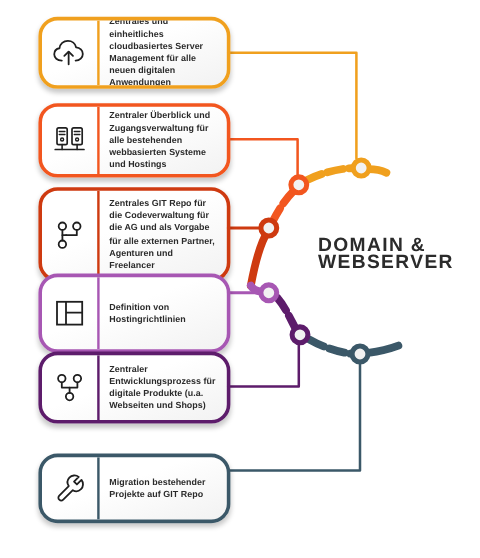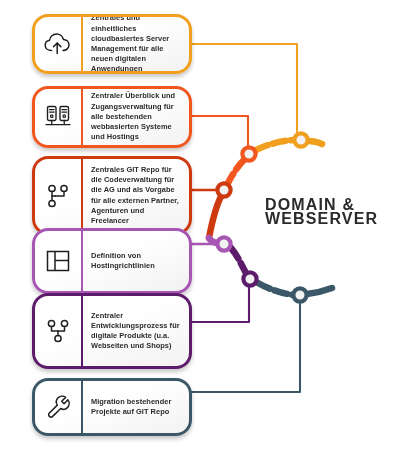--- a/index.html
+++ b/index.html
@@ -76,21 +76,21 @@
     font-weight: bold;
     color: #2b2b2b;
     letter-spacing: 0.05px;
   }
 
   
   #card-1 { left: 32px; top: 14px;  width: 160px; height: 60px; }
   #card-2 { left: 32px; top: 86px;  width: 160px; height: 62px; }
   #card-3 { left: 32px; top: 156px; width: 160px; height: 79px; }
   #card-4 { left: 32px; top: 228px; width: 160px; height: 66px; }
-  #card-5 { left: 32px; top: 293px; width: 160px; height: 76px; }
+  #card-5 { left: 32px; top: 293px; width: 160px; height: 60px; }
   #card-6 { left: 32px; top: 378px; width: 160px; height: 58px; }
 
   
   #section-title {
     position: absolute;
     left: 265px;
     top: 198px;
     width: 130px;
     z-index: 4;
     font-size: 16px;

